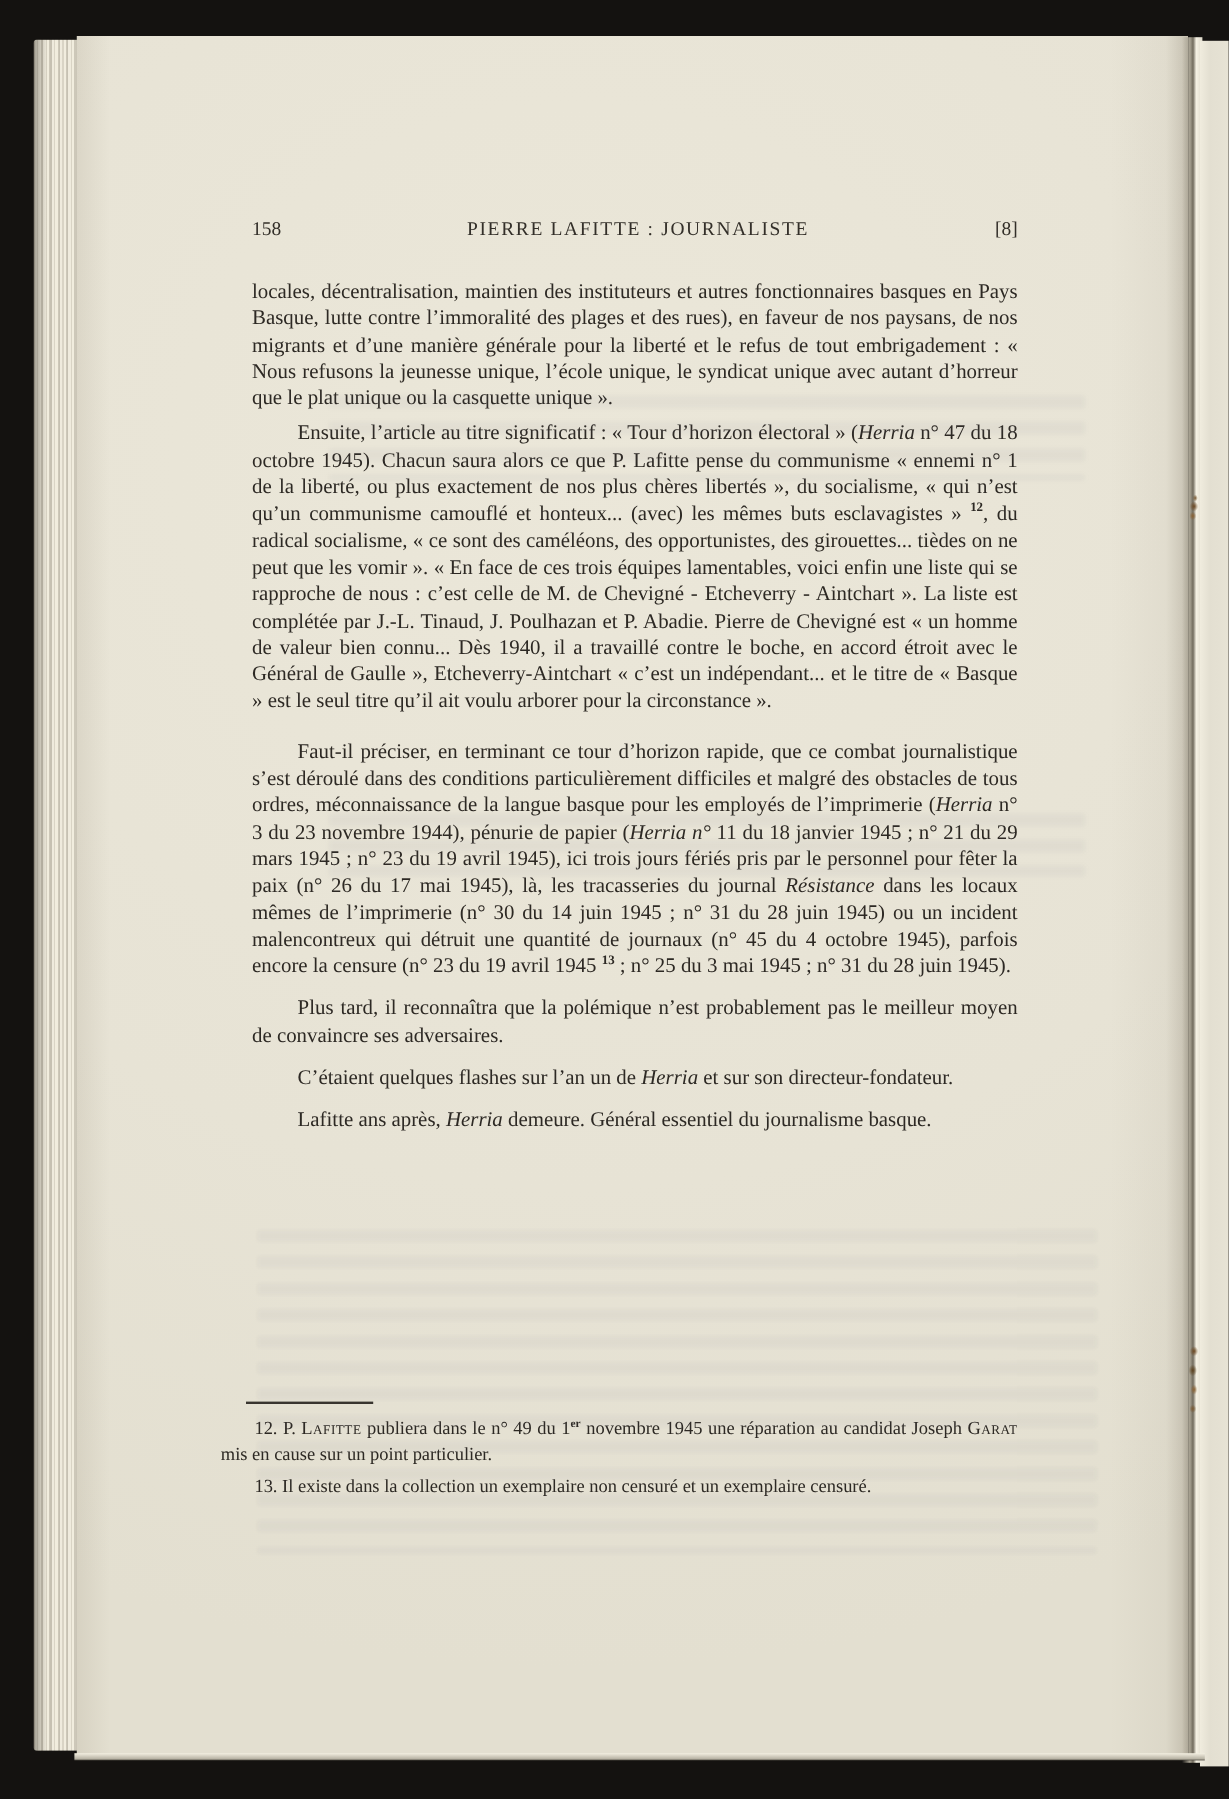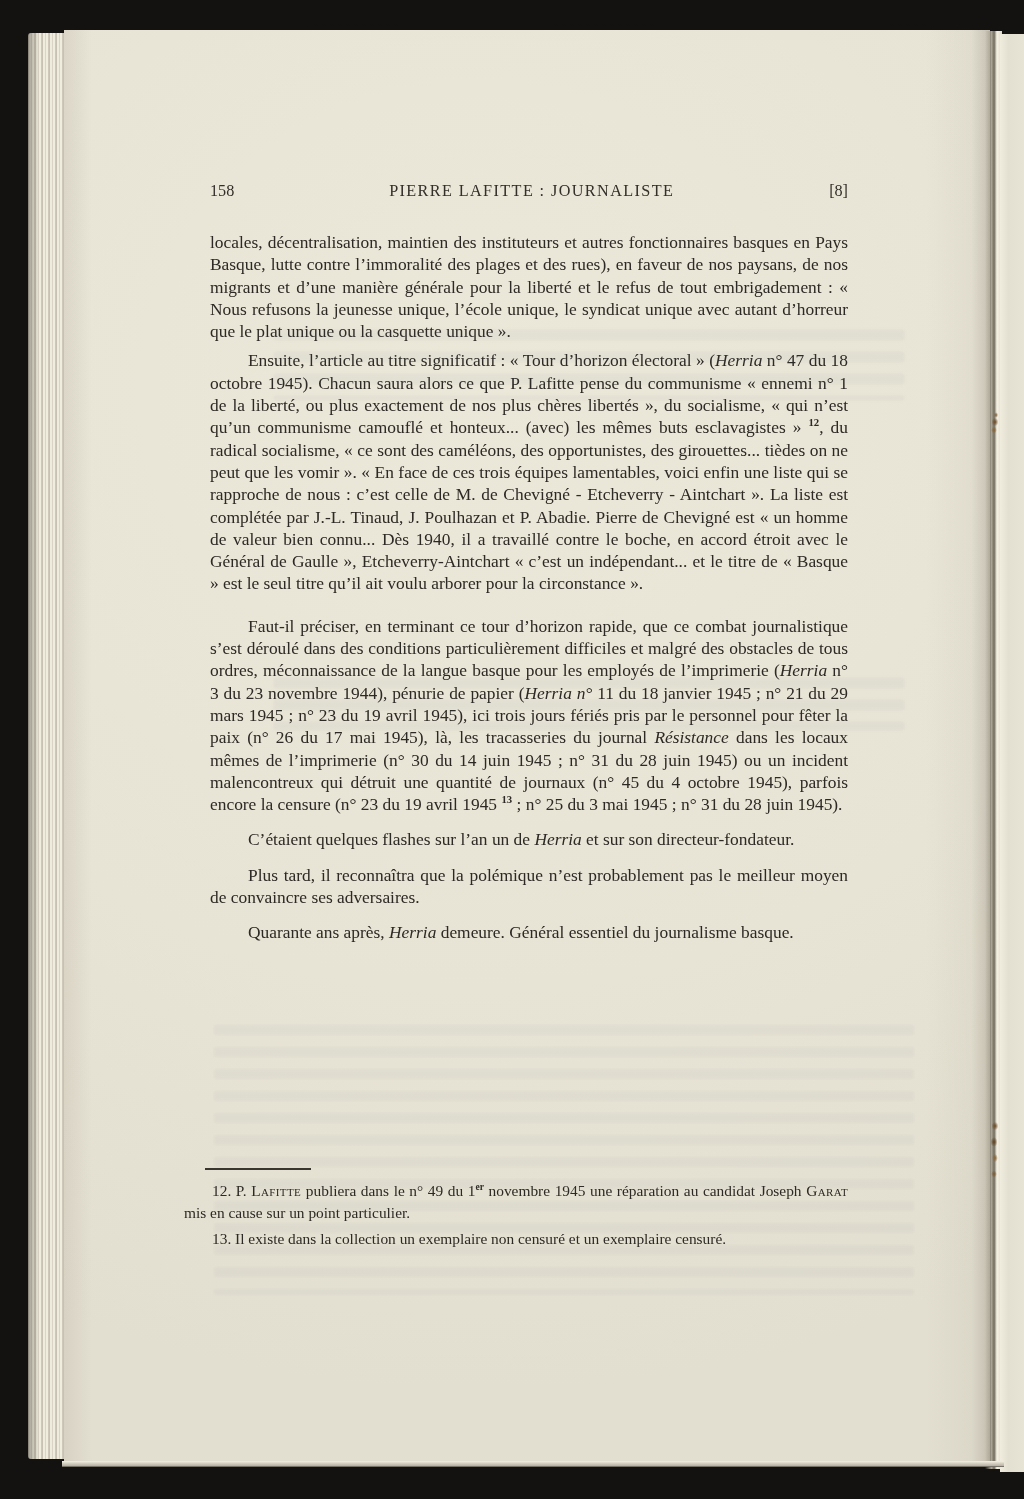--- a/index.html
+++ b/index.html
@@ -120,23 +120,23 @@
     <div class="header-row">
       <span>158</span>
       <span class="title">PIERRE LAFITTE : JOURNALISTE</span>
       <span>[8]</span>
     </div>
 
     <div class="body-col" id="body-col">
         <p class="para gap-none"><span>locales, décentralisation, maintien des instituteurs et autres fonctionnaires basques en Pays Basque, lutte contre l’immoralité des plages et des rues), en faveur de nos paysans, de nos migrants et d’une manière générale pour la liberté et le refus de tout embrigadement : « Nous refusons la jeunesse unique, l’école unique, le syndicat unique avec autant d’horreur que le plat unique ou la casquette unique ».</span></p>
         <p class="para gap-sm ind"><span>Ensuite, l’article au titre significatif : « Tour d’horizon électoral » (</span><span class="it">Herria</span><span> n° 47 du 18 octobre 1945). Chacun saura alors ce que P. Lafitte pense du communisme « ennemi n° 1 de la liberté, ou plus exactement de nos plus chères libertés », du socialisme, « qui n’est qu’un communisme camouflé et honteux... (avec) les mêmes buts esclavagistes » </span><sup class="sup">12</sup><span>, du radical socialisme, « ce sont des caméléons, des opportunistes, des girouettes... tièdes on ne peut que les vomir ». « En face de ces trois équipes lamentables, voici enfin une liste qui se rapproche de nous : c’est celle de M. de Chevigné - Etcheverry - Aintchart ». La liste est complétée par J.-L. Tinaud, J. Poulhazan et P. Abadie. Pierre de Chevigné est « un homme de valeur bien connu... Dès 1940, il a travaillé contre le boche, en accord étroit avec le Général de Gaulle », Etcheverry-Aintchart « c’est un indépendant... et le titre de « Basque » est le seul titre qu’il ait voulu arborer pour la circonstance ».</span></p>
         <p class="para gap-lg ind"><span>Faut-il préciser, en terminant ce tour d’horizon rapide, que ce combat journalistique s’est déroulé dans des conditions particulièrement difficiles et malgré des obstacles de tous ordres, méconnaissance de la langue basque pour les employés de l’imprimerie (</span><span class="it">Herria</span><span> n° 3 du 23 novembre 1944), pénurie de papier (</span><span class="it">Herria n°</span><span> 11 du 18 janvier 1945 ; n° 21 du 29 mars 1945 ; n° 23 du 19 avril 1945), ici trois jours fériés pris par le personnel pour fêter la paix (n° 26 du 17 mai 1945), là, les tracasseries du journal </span><span class="it">Résistance</span><span> dans les locaux mêmes de l’imprimerie (n° 30 du 14 juin 1945 ; n° 31 du 28 juin 1945) ou un incident malencontreux qui détruit une quantité de journaux (n° 45 du 4 octobre 1945), parfois encore la censure (n° 23 du 19 avril 1945 </span><sup class="sup">13</sup><span> ; n° 25 du 3 mai 1945 ; n° 31 du 28 juin 1945).</span></p>
+        <p class="para gap-md ind"><span>Plus tard, il reconnaîtra que la polémique n’est probablement pas le meilleur moyen de convaincre ses adversaires.</span></p>
         <p class="para gap-md ind"><span>C’étaient quelques flashes sur l’an un de </span><span class="it">Herria</span><span> et sur son directeur-fondateur.</span></p>
-        <p class="para gap-md ind"><span>Plus tard, il reconnaîtra que la polémique n’est probablement pas le meilleur moyen de convaincre ses adversaires.</span></p>
-        <p class="para gap-md ind"><span>Quarante ans après, </span><span class="it">Herria</span><span> demeure. Général essentiel du journalisme basque.</span></p>
+        <p class="para gap-md ind"><span>Lafitte ans après, </span><span class="it">Herria</span><span> demeure. Général essentiel du journalisme basque.</span></p>
       </div>
 
     <div class="footnote-rule"></div>
 
     <div class="footnotes-col" id="footnotes-col">
         <p class="fn"><span>12. P. </span><span class="sc">Lafitte</span><span> publiera dans le n° 49 du 1</span><sup class="sup">er</sup><span> novembre 1945 une réparation au candidat Joseph </span><span class="sc">Garat</span><span> mis en cause sur un point particulier.</span></p>
         <p class="fn"><span>13. Il existe dans la collection un exemplaire non censuré et un exemplaire censuré.</span></p>
       </div>
 
     <div class="ghost ghost-1"></div>

